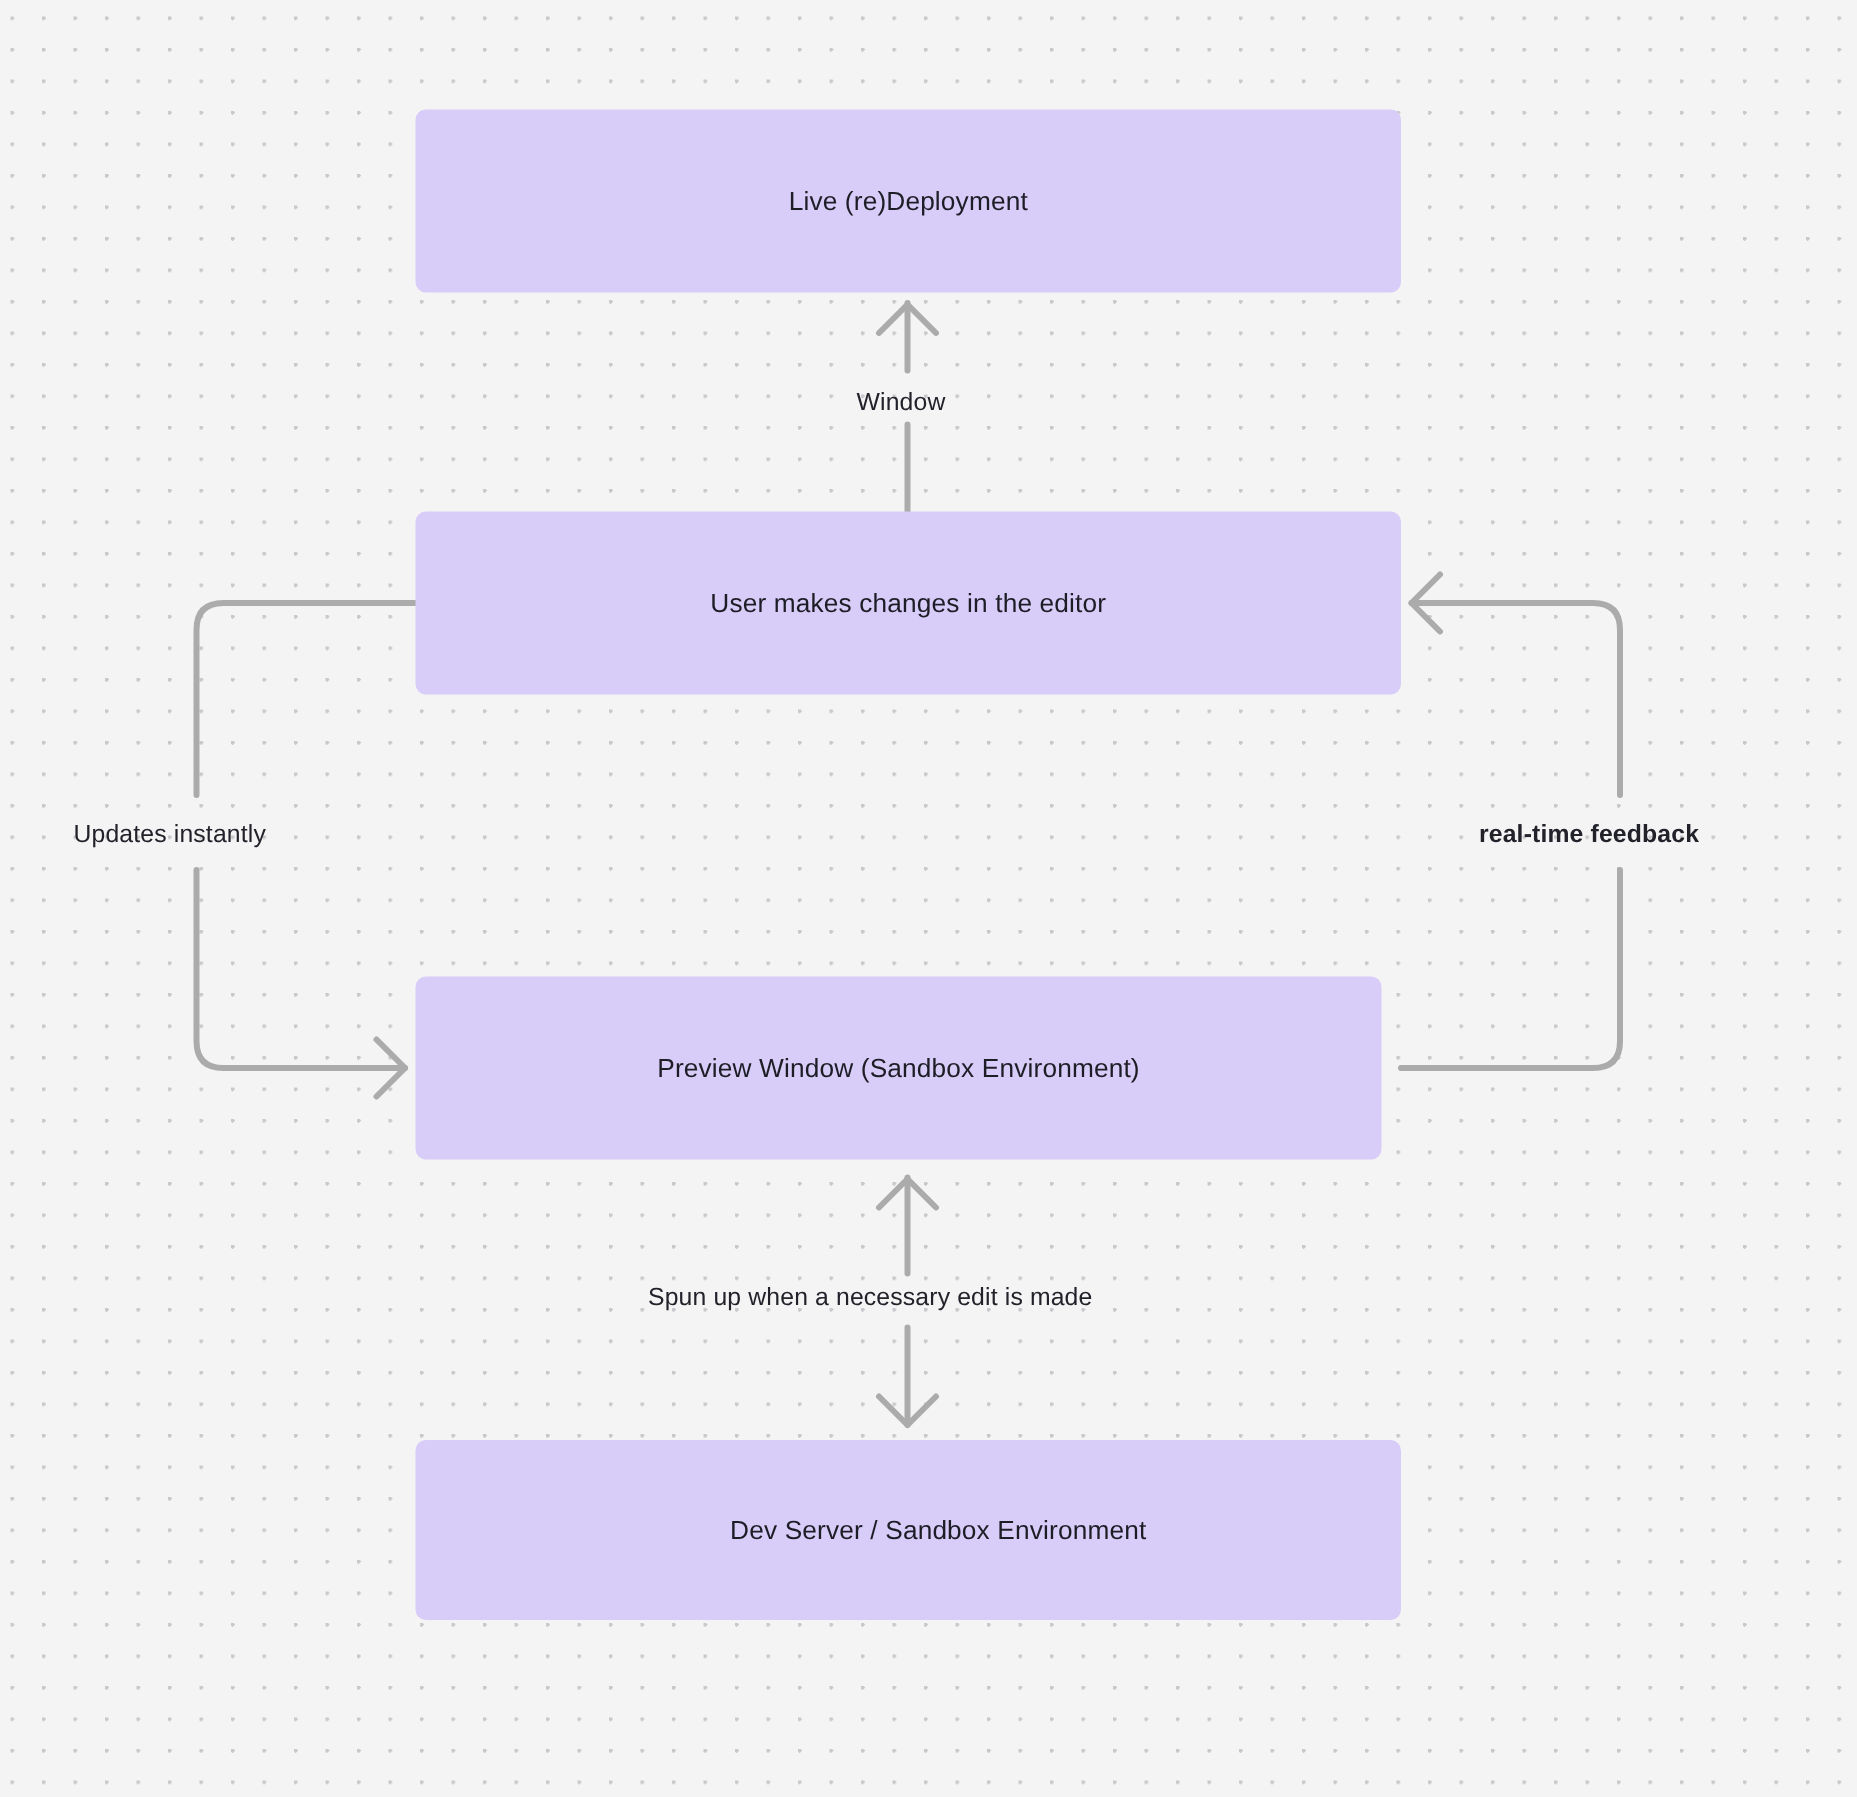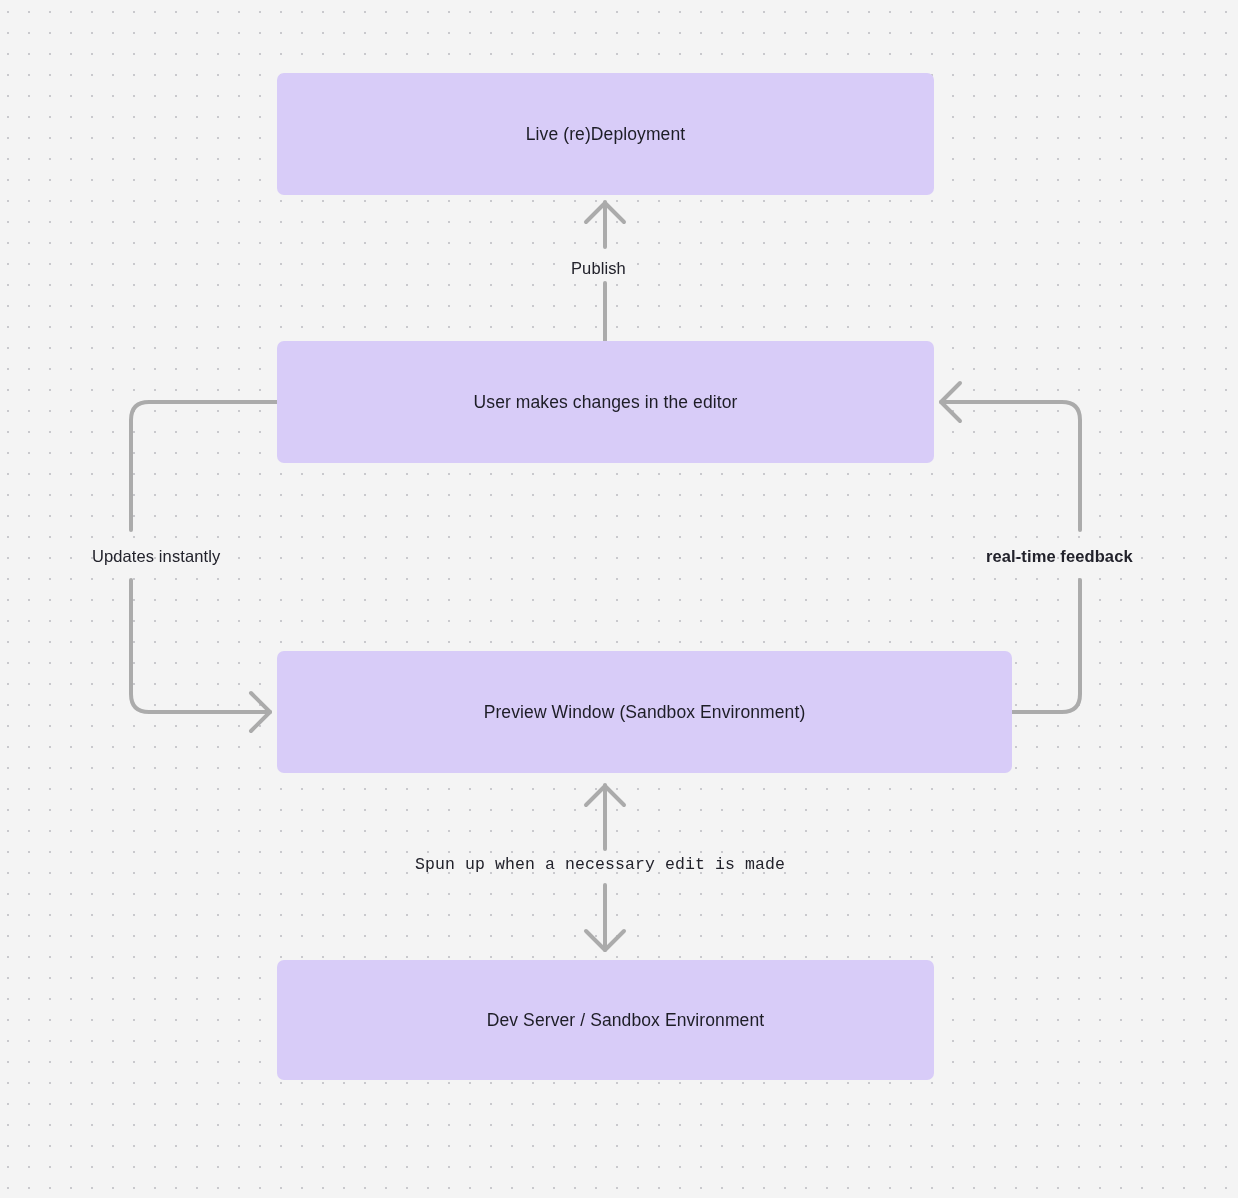--- a/index.html
+++ b/index.html
@@ -52,36 +52,36 @@
     font-size: 17.5px;
     line-height: 1.3;
     color: #1d1d26;
     letter-spacing: 0.1px;
     padding: 0 14px;
     white-space: nowrap;
   }
 
   #node-live        { left: 277px; top: 73px;  width: 657px; height: 122px; }
   #node-editor      { left: 277px; top: 341px; width: 657px; height: 122px; }
-  #node-preview     { left: 277px; top: 651px; width: 735px; height: 122px; text-align: center; }
+  #node-preview     { left: 277px; top: 651px; width: 644px; height: 122px; text-align: center; }
   #node-devserver   { left: 277px; top: 960px; width: 657px; height: 120px; padding-left: 40px; }
 
   
   .edge-label {
     position: absolute;
     font-size: 16.5px;
     line-height: 1;
     color: #22222b;
     letter-spacing: 0.1px;
     white-space: nowrap;
   }
   #label-publish      { left: 571px; top: 260px; }
-  #label-updates      { left: 49px;  top: 548px; margin-left: 43px; }
+  #label-updates      { left: 49px;  top: 548px; }
   #label-realtime     { left: 986px; top: 548px; font-weight: bold; }
-  #label-spunup       { left: 415px; top: 857px; font-family: Liberation Mono, monospace; }
+  #label-spunup       { left: 432px; top: 857px; }
 </style>
 </head>
 <body>
 
 <div id="canvas">
 
   <svg id="edges" width="1238" height="1198" viewBox="0 0 1238 1198" xmlns="http://www.w3.org/2000/svg">
     <g fill="none" stroke="#ababab" stroke-width="4" stroke-linecap="round" stroke-linejoin="round">
 
       <path d="M 605 341 L 605 283"></path>
@@ -121,21 +121,21 @@
   </div>
 
   <div class="node" id="node-preview">
     <span class="node-label">Preview Window (Sandbox Environment)</span>
   </div>
 
   <div class="node" id="node-devserver">
     <span class="node-label">Dev Server / Sandbox Environment</span>
   </div>
 
-  <div class="edge-label" id="label-publish">Publish</div>
+  <div class="edge-label" id="label-publish">Window</div>
 
   <div class="edge-label" id="label-updates">Updates instantly</div>
 
   <div class="edge-label" id="label-realtime">real-time feedback</div>
 
   <div class="edge-label" id="label-spunup">Spun up when a necessary edit is made</div>
 
 </div>
 
 </body></html>

